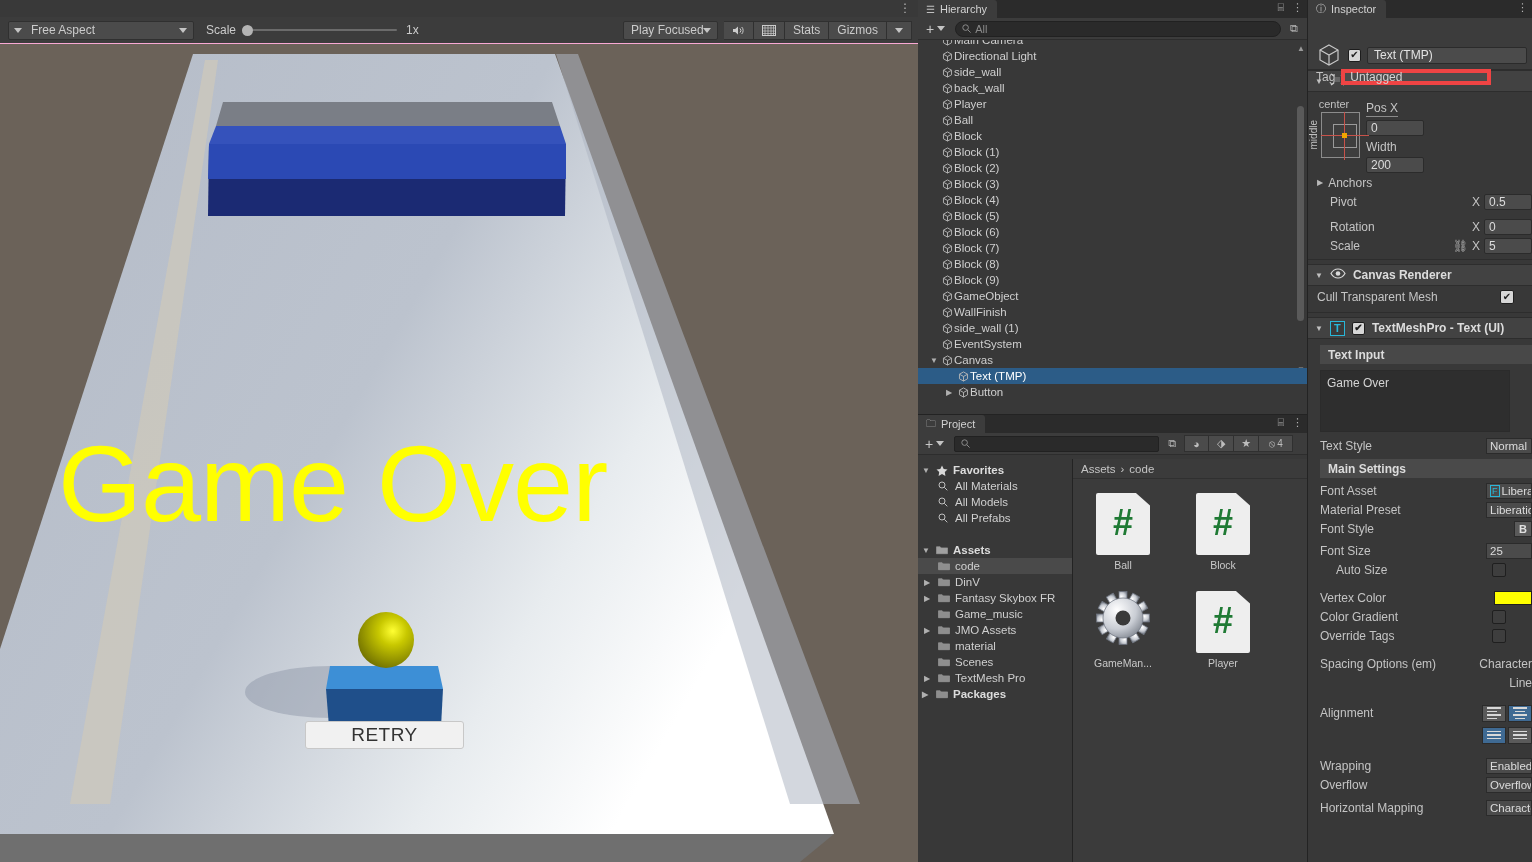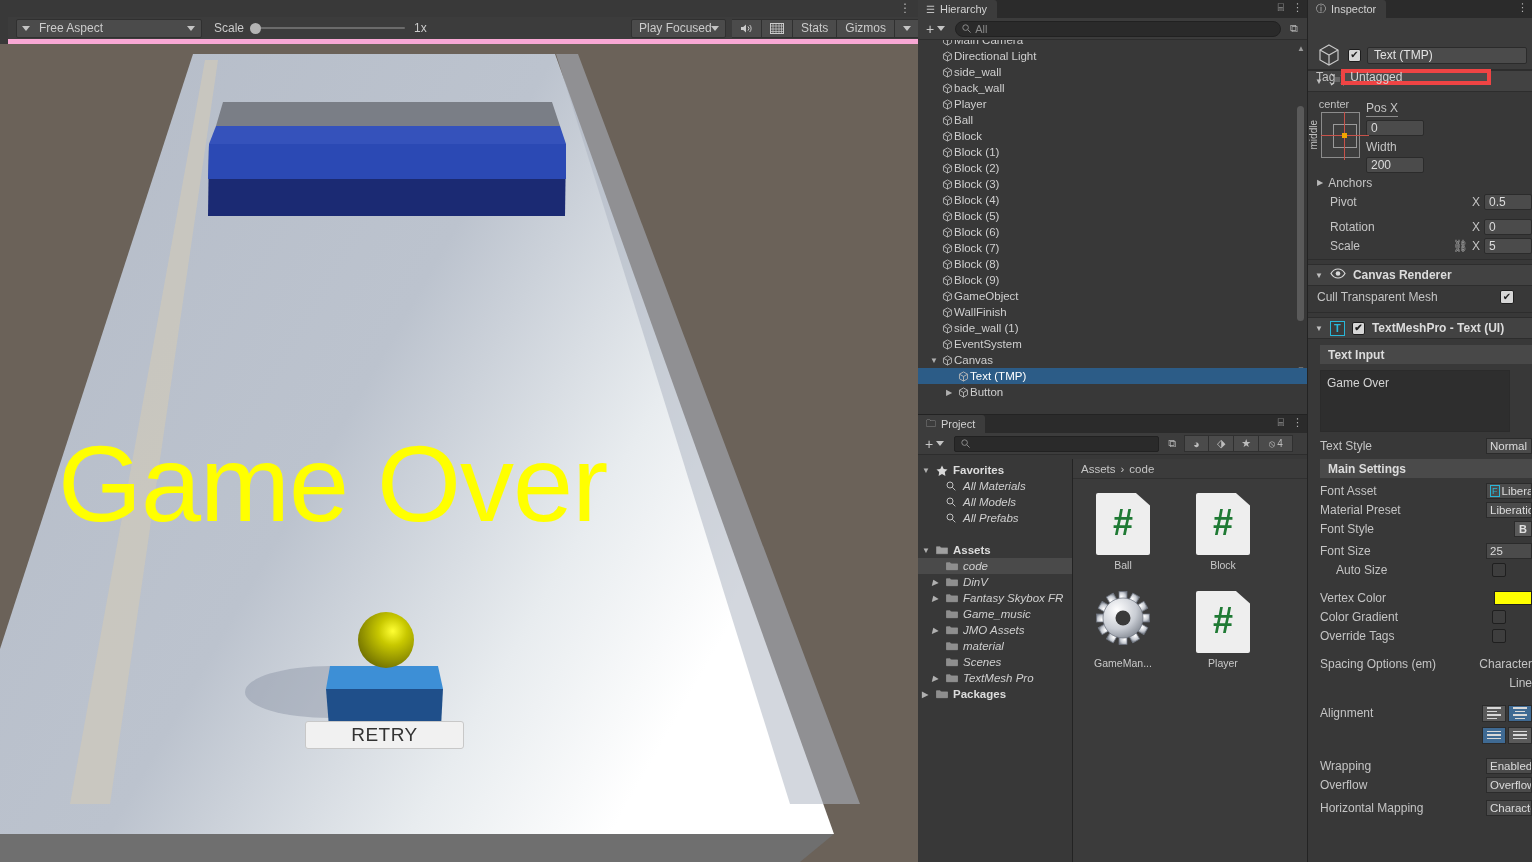--- a/index.html
+++ b/index.html
@@ -9,22 +9,22 @@
 
   
   #game-view { position:absolute; left:0; top:0; width:918px; height:862px;
     background:#393939; }
 
   .gv-topbar { position:absolute; left:0; top:0; width:918px; height:17px;
     background:#393939; }
   .gv-kebab { position:absolute; right:7px; top:1px; width:12px; height:15px;
     color:#b4b4b4; font-size:12px; line-height:14px; text-align:center; }
 
-  .gv-toolbar { position:absolute; left:8px; top:17px; width:918px; height:27px;
-    background:#3c3c3c; border-bottom:5px solid #f9a8d4;
+  .gv-toolbar { position:absolute; left:0; top:17px; width:918px; height:27px;
+    background:#3c3c3c; border-bottom:1px solid #f9a8d4;
     display:flex; align-items:center; font-size:12px; color:#c4c4c4; }
 
   .tb-aspect { width:186px; height:19px; margin-left:8px; background:#4b4b4b;
     border:1px solid #303030; border-radius:2px; display:flex; align-items:center;
     position:relative; }
   .tb-aspect .lead-caret { position:absolute; left:5px; top:6px; }
   .tb-aspect .lbl { margin-left:22px; color:#cbcbcb; }
   .tb-aspect .caret { position:absolute; right:6px; top:6px; }
 
   .caret-dn { width:0; height:0; border-left:4px solid transparent;
@@ -114,21 +114,21 @@
   .p-body { position:absolute; left:0; top:44px; right:0; bottom:0; display:flex; }
   .p-tree { width:155px; background:#383838; border-right:1px solid #232323;
     padding-top:3px; }
   .t-row { height:16px; display:flex; align-items:center; font-size:11.5px;
     color:#cfcfcf; padding-left:4px; gap:3px; }
   .t-row.sel { background:#4a4a4a; }
   .t-row .tw { width:11px; flex:0 0 11px; color:#b0b0b0; font-size:8px;
     display:flex; align-items:center; }
   .t-row .ic { width:14px; flex:0 0 14px; display:flex; align-items:center; }
   .t-row.bold { font-weight:bold; color:#dcdcdc; }
-  .t-indent1 { padding-left:14px;font-style:italic; }
+  .t-indent1 { padding-left:6px; }
 
   .p-content { flex:1; background:#3b3b3b; position:relative; }
   .breadcrumb { height:20px; display:flex; align-items:center; gap:5px;
     padding-left:8px; font-size:11.5px; color:#c4c4c4;
     border-bottom:1px solid #303030; background:#3b3b3b; }
   .asset-grid { padding:14px 0 0 18px; display:flex; flex-wrap:wrap; gap:20px 36px; }
   .asset { width:64px; text-align:center; }
   .asset .thumb { width:54px; height:62px; margin:0 auto; position:relative; }
   .asset .lbl { margin-top:4px; font-size:10.5px; color:#c9c9c9; }
 

